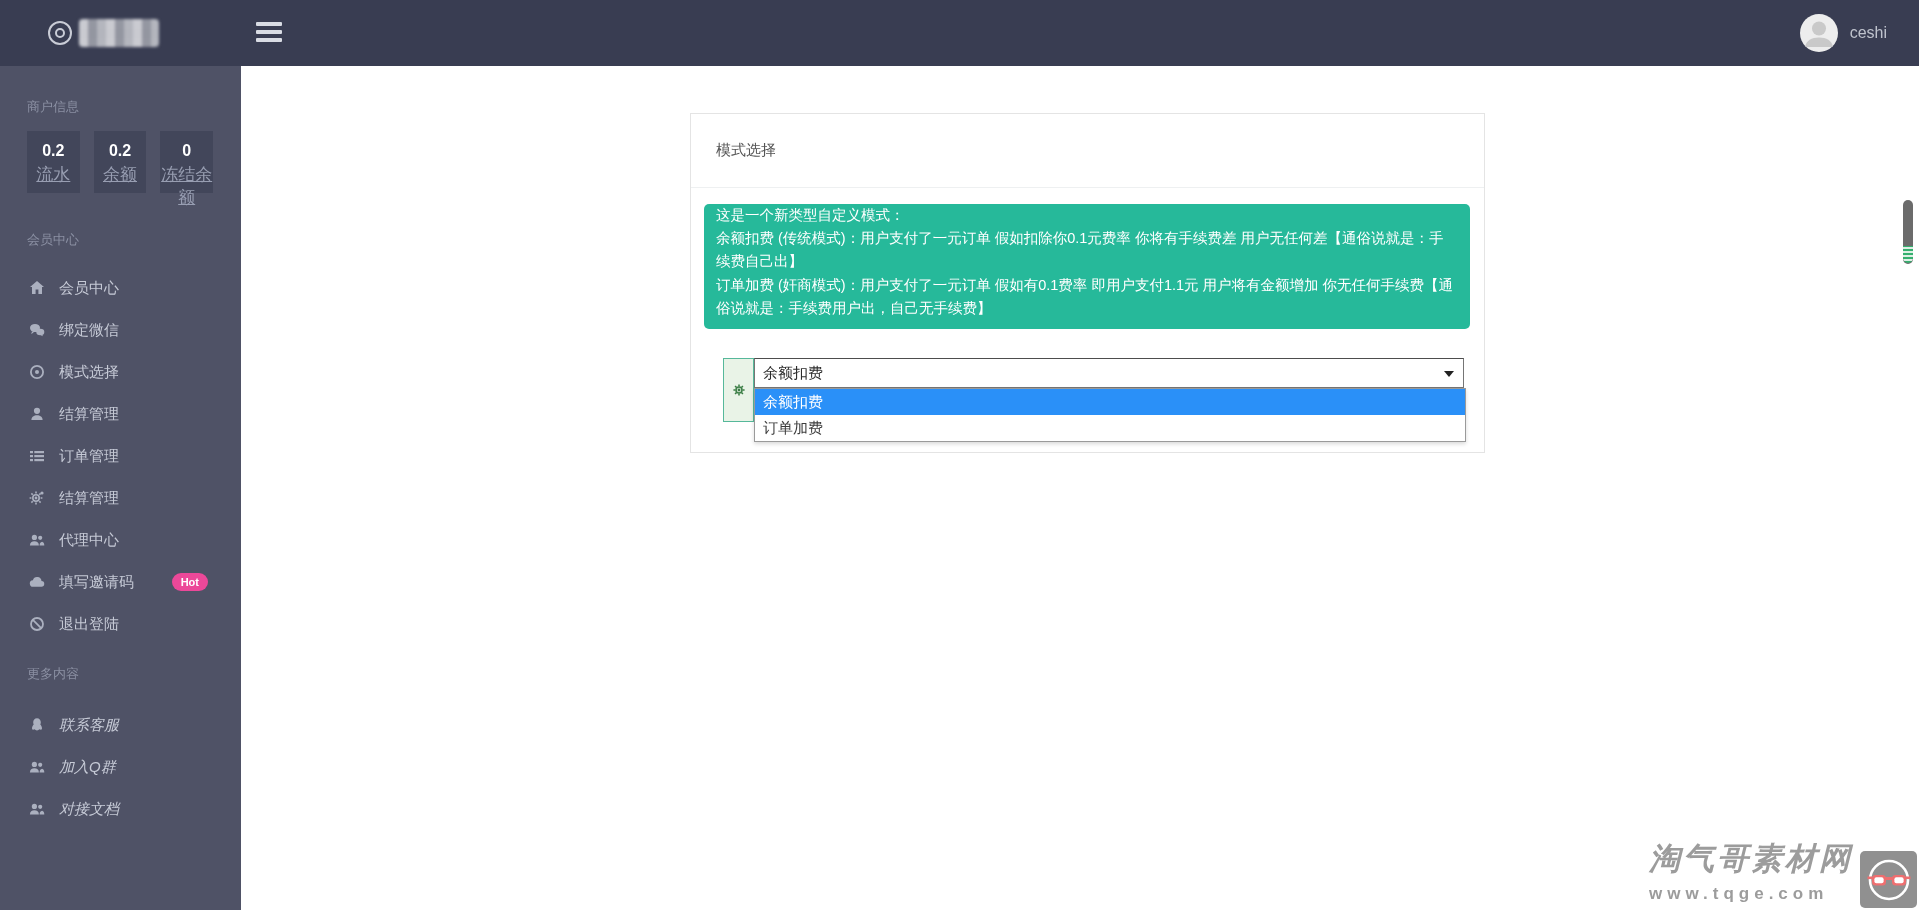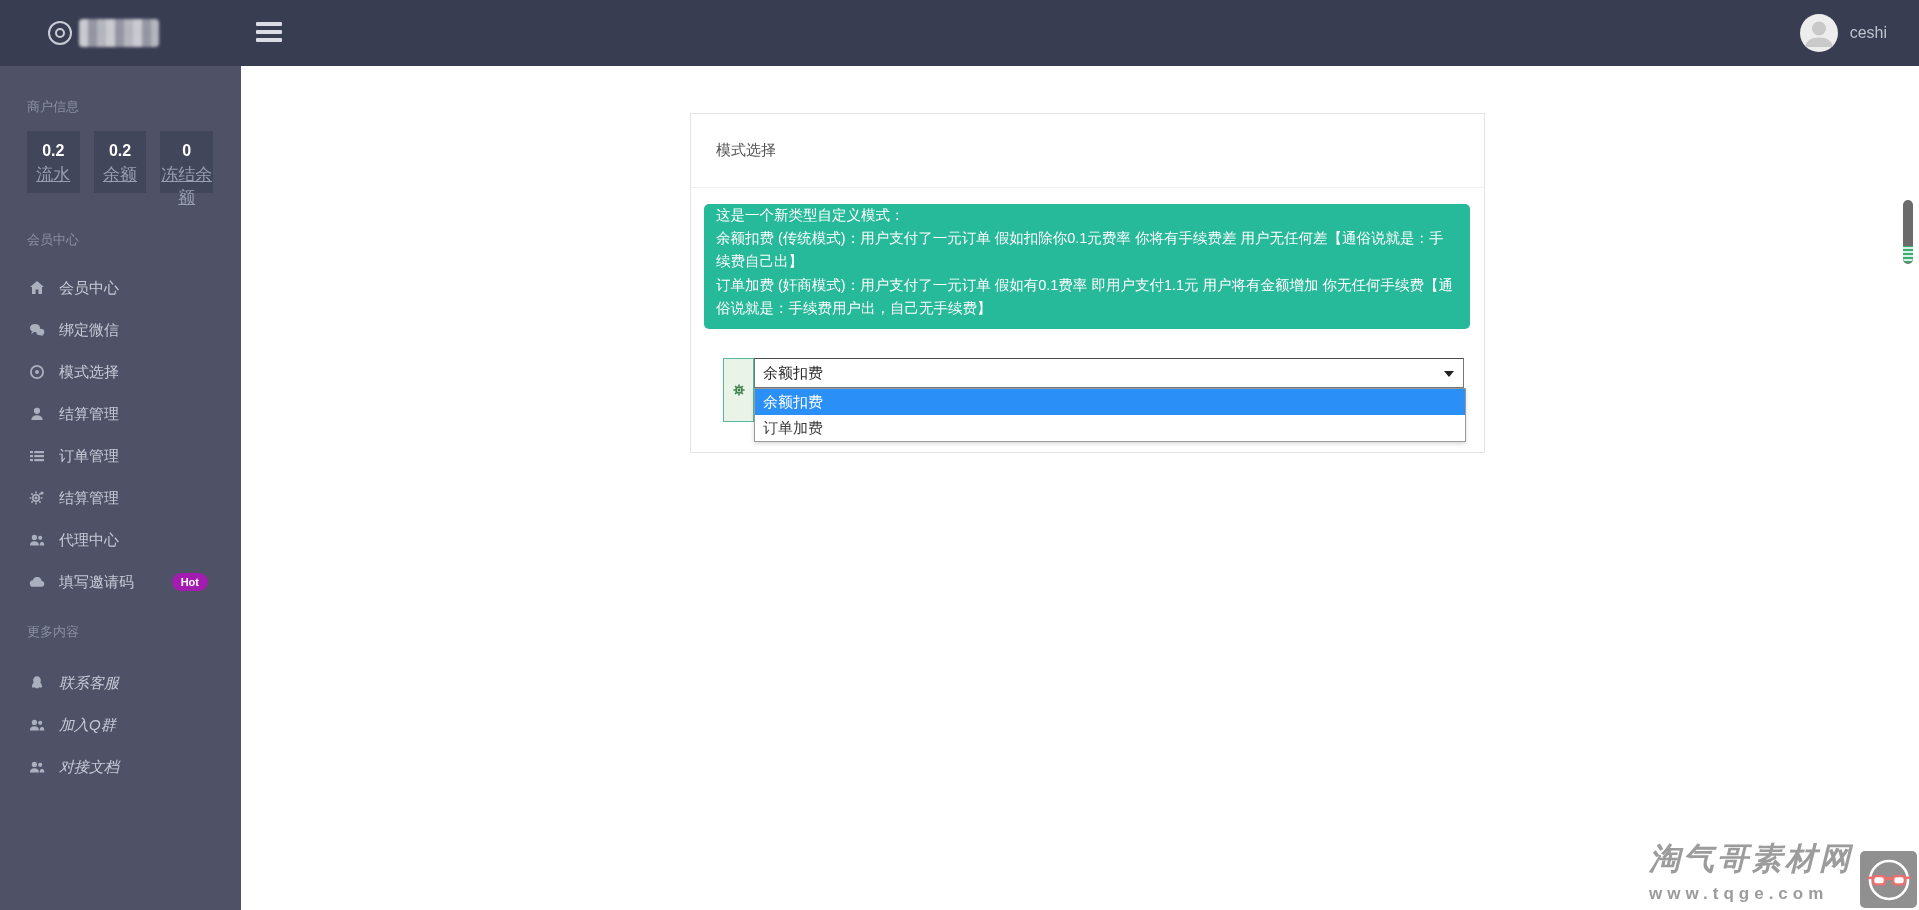--- a/index.html
+++ b/index.html
@@ -30,21 +30,21 @@
   .side-label.more { padding-top:20px; }
   .stats { display:flex; gap:14px; margin:15px 28px 0 27px;justify-content:space-between; }
   .stat-box { flex:1; height:62px; background:#42465a; text-align:center; padding-top:11px; }
   .stat-value { font-size:16px; font-weight:bold; color:#fff; }
   .stat-label { font-size:17px; color:#989eb2; margin-top:3px;text-decoration:underline; }
   .menu { margin-top:18px; }
   .menu.more { margin-top:21px;font-style:italic; }
   .menu-item { height:42px; display:flex; align-items:center; padding-left:28px; cursor:pointer; }
   .mi-icon { width:17px; display:flex; justify-content:center; color:#abb0bf; flex:0 0 17px; }
   .mi-label { margin-left:14px; font-size:15px; color:#c6cad6; }
-  .hot-badge { margin-left:auto; margin-right:33px; background:#a21caf; color:#fff;
+  .hot-badge { margin-left:auto; margin-right:33px; background:#ec4899; color:#fff;
     font-size:11px; font-weight:bold; padding:3px 9px; border-radius:10px;text-align:center; }
 
   
   .main { position:absolute; left:267px; top:66px; width:1652px; height:844px; background:#fff; }
   .card { position:absolute; left:423px; top:47px; width:795px; height:340px;
     background:#fff; border:1px solid #e4e4e4; }
   .card-title-row { height:74px; display:flex; align-items:center; padding-left:25px;
     border-bottom:1px solid #eef0f1; font-size:15px; color:#555; }
   .alert { position:absolute; left:13px; top:90px; width:766px; border-radius:5px;
     background:#26b99a; color:#fff; font-size:14.5px; line-height:23.2px; padding:0 14px 9px 12px; }
@@ -195,20 +195,29 @@
     </div>
     <div class="menu-item">
       <span class="mi-icon">
         <svg width="16" height="16" viewBox="0 0 16 16" fill="currentColor">
             <path d="M4.3 12.8a3.3 3.3 0 0 1-.4-6.6A4.4 4.4 0 0 1 12.5 7a2.9 2.9 0 0 1-.3 5.8z"></path>
           </svg>
         </span>
       <span class="mi-label">填写邀请码</span>
       <span class="hot-badge">Hot</span>
     </div>
+    <div class="menu-item">
+      <span class="mi-icon">
+        <svg width="16" height="16" viewBox="0 0 16 16">
+            <circle cx="8" cy="8" r="6" fill="none" stroke="currentColor" stroke-width="1.8"></circle>
+            <path d="M3.9 3.9 12.1 12.1" stroke="currentColor" stroke-width="1.8"></path>
+          </svg>
+        </span>
+      <span class="mi-label">退出登陆</span>
+    </div>
   </div>
 
   <div class="side-label more">更多内容</div>
 
   <div class="menu more">
     <div class="menu-item">
       <span class="mi-icon">
         <svg width="16" height="16" viewBox="0 0 16 16" fill="currentColor">
             <path d="M8 1.3c2.3 0 3.8 1.8 3.8 4 0 .8-.2 1.6-.5 2.3.9 1 1.7 2.4 1.7 3.7 0 .9-.5 1.5-1.2 1.5-.4 0-.9-.2-1.3-.5-.6.7-1.5 1.1-2.5 1.1s-1.9-.4-2.5-1.1c-.4.3-.9.5-1.3.5-.7 0-1.2-.6-1.2-1.5 0-1.3.8-2.7 1.7-3.7-.3-.7-.5-1.5-.5-2.3 0-2.2 1.5-4 3.8-4z"></path>
           </svg>

